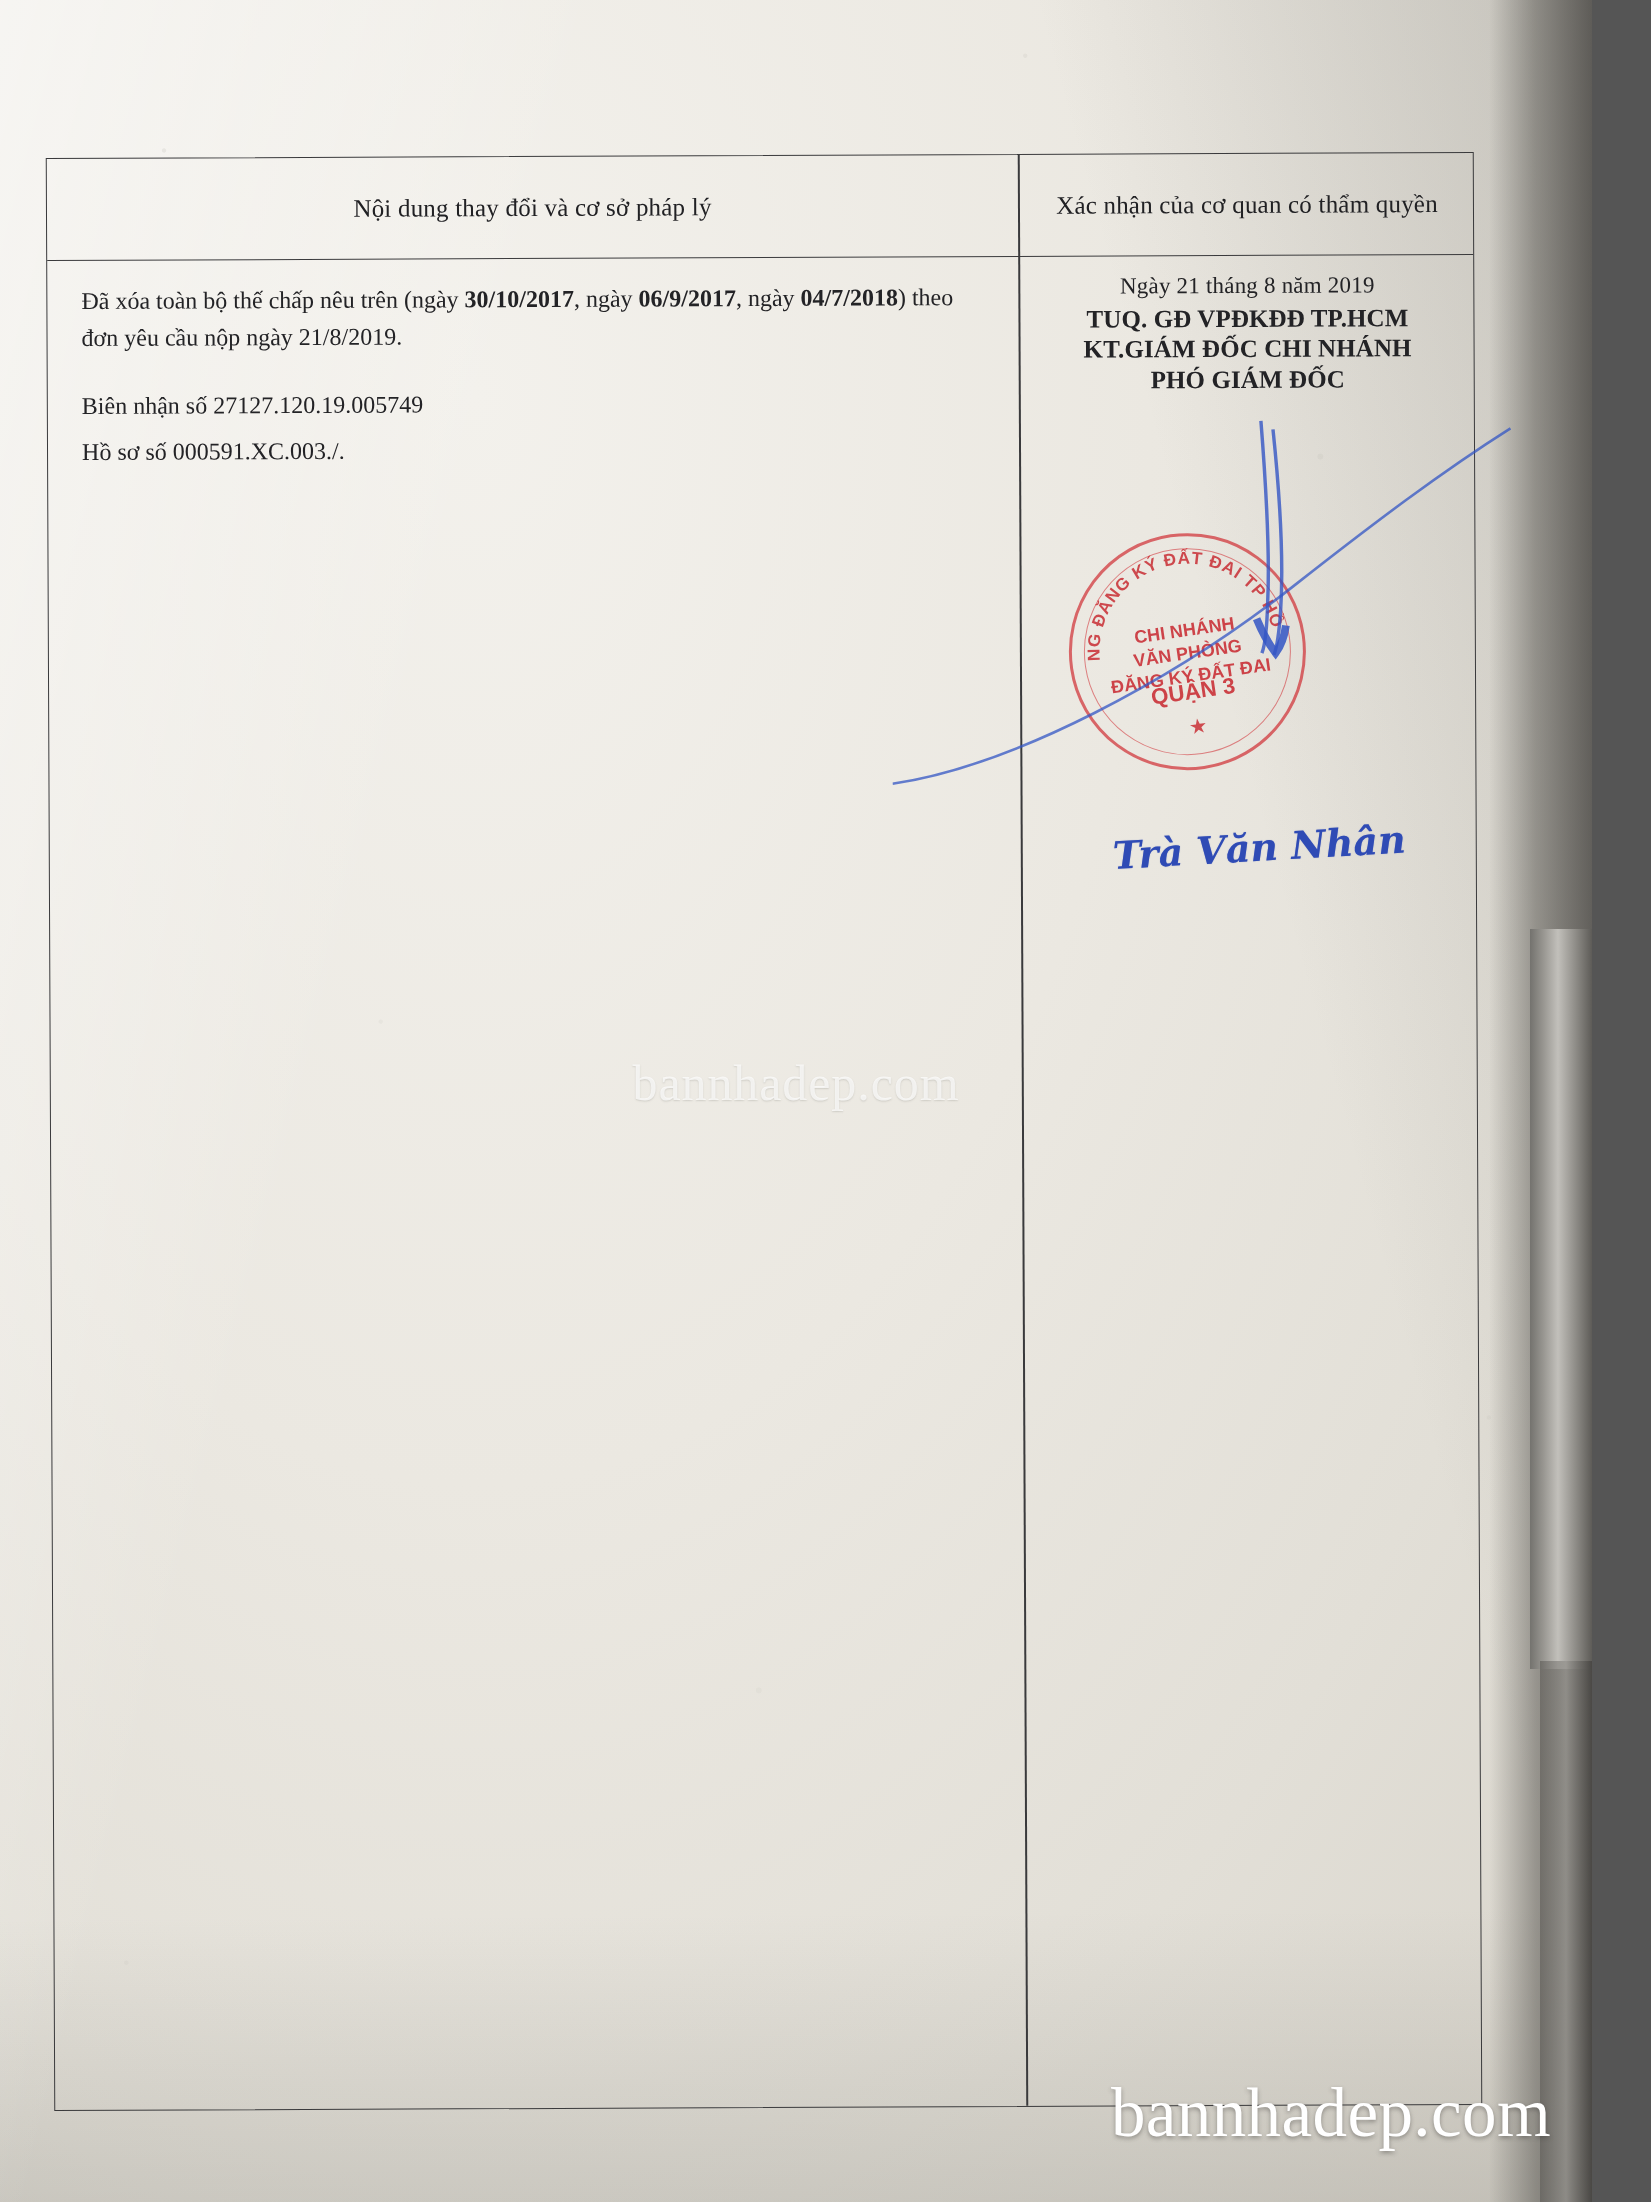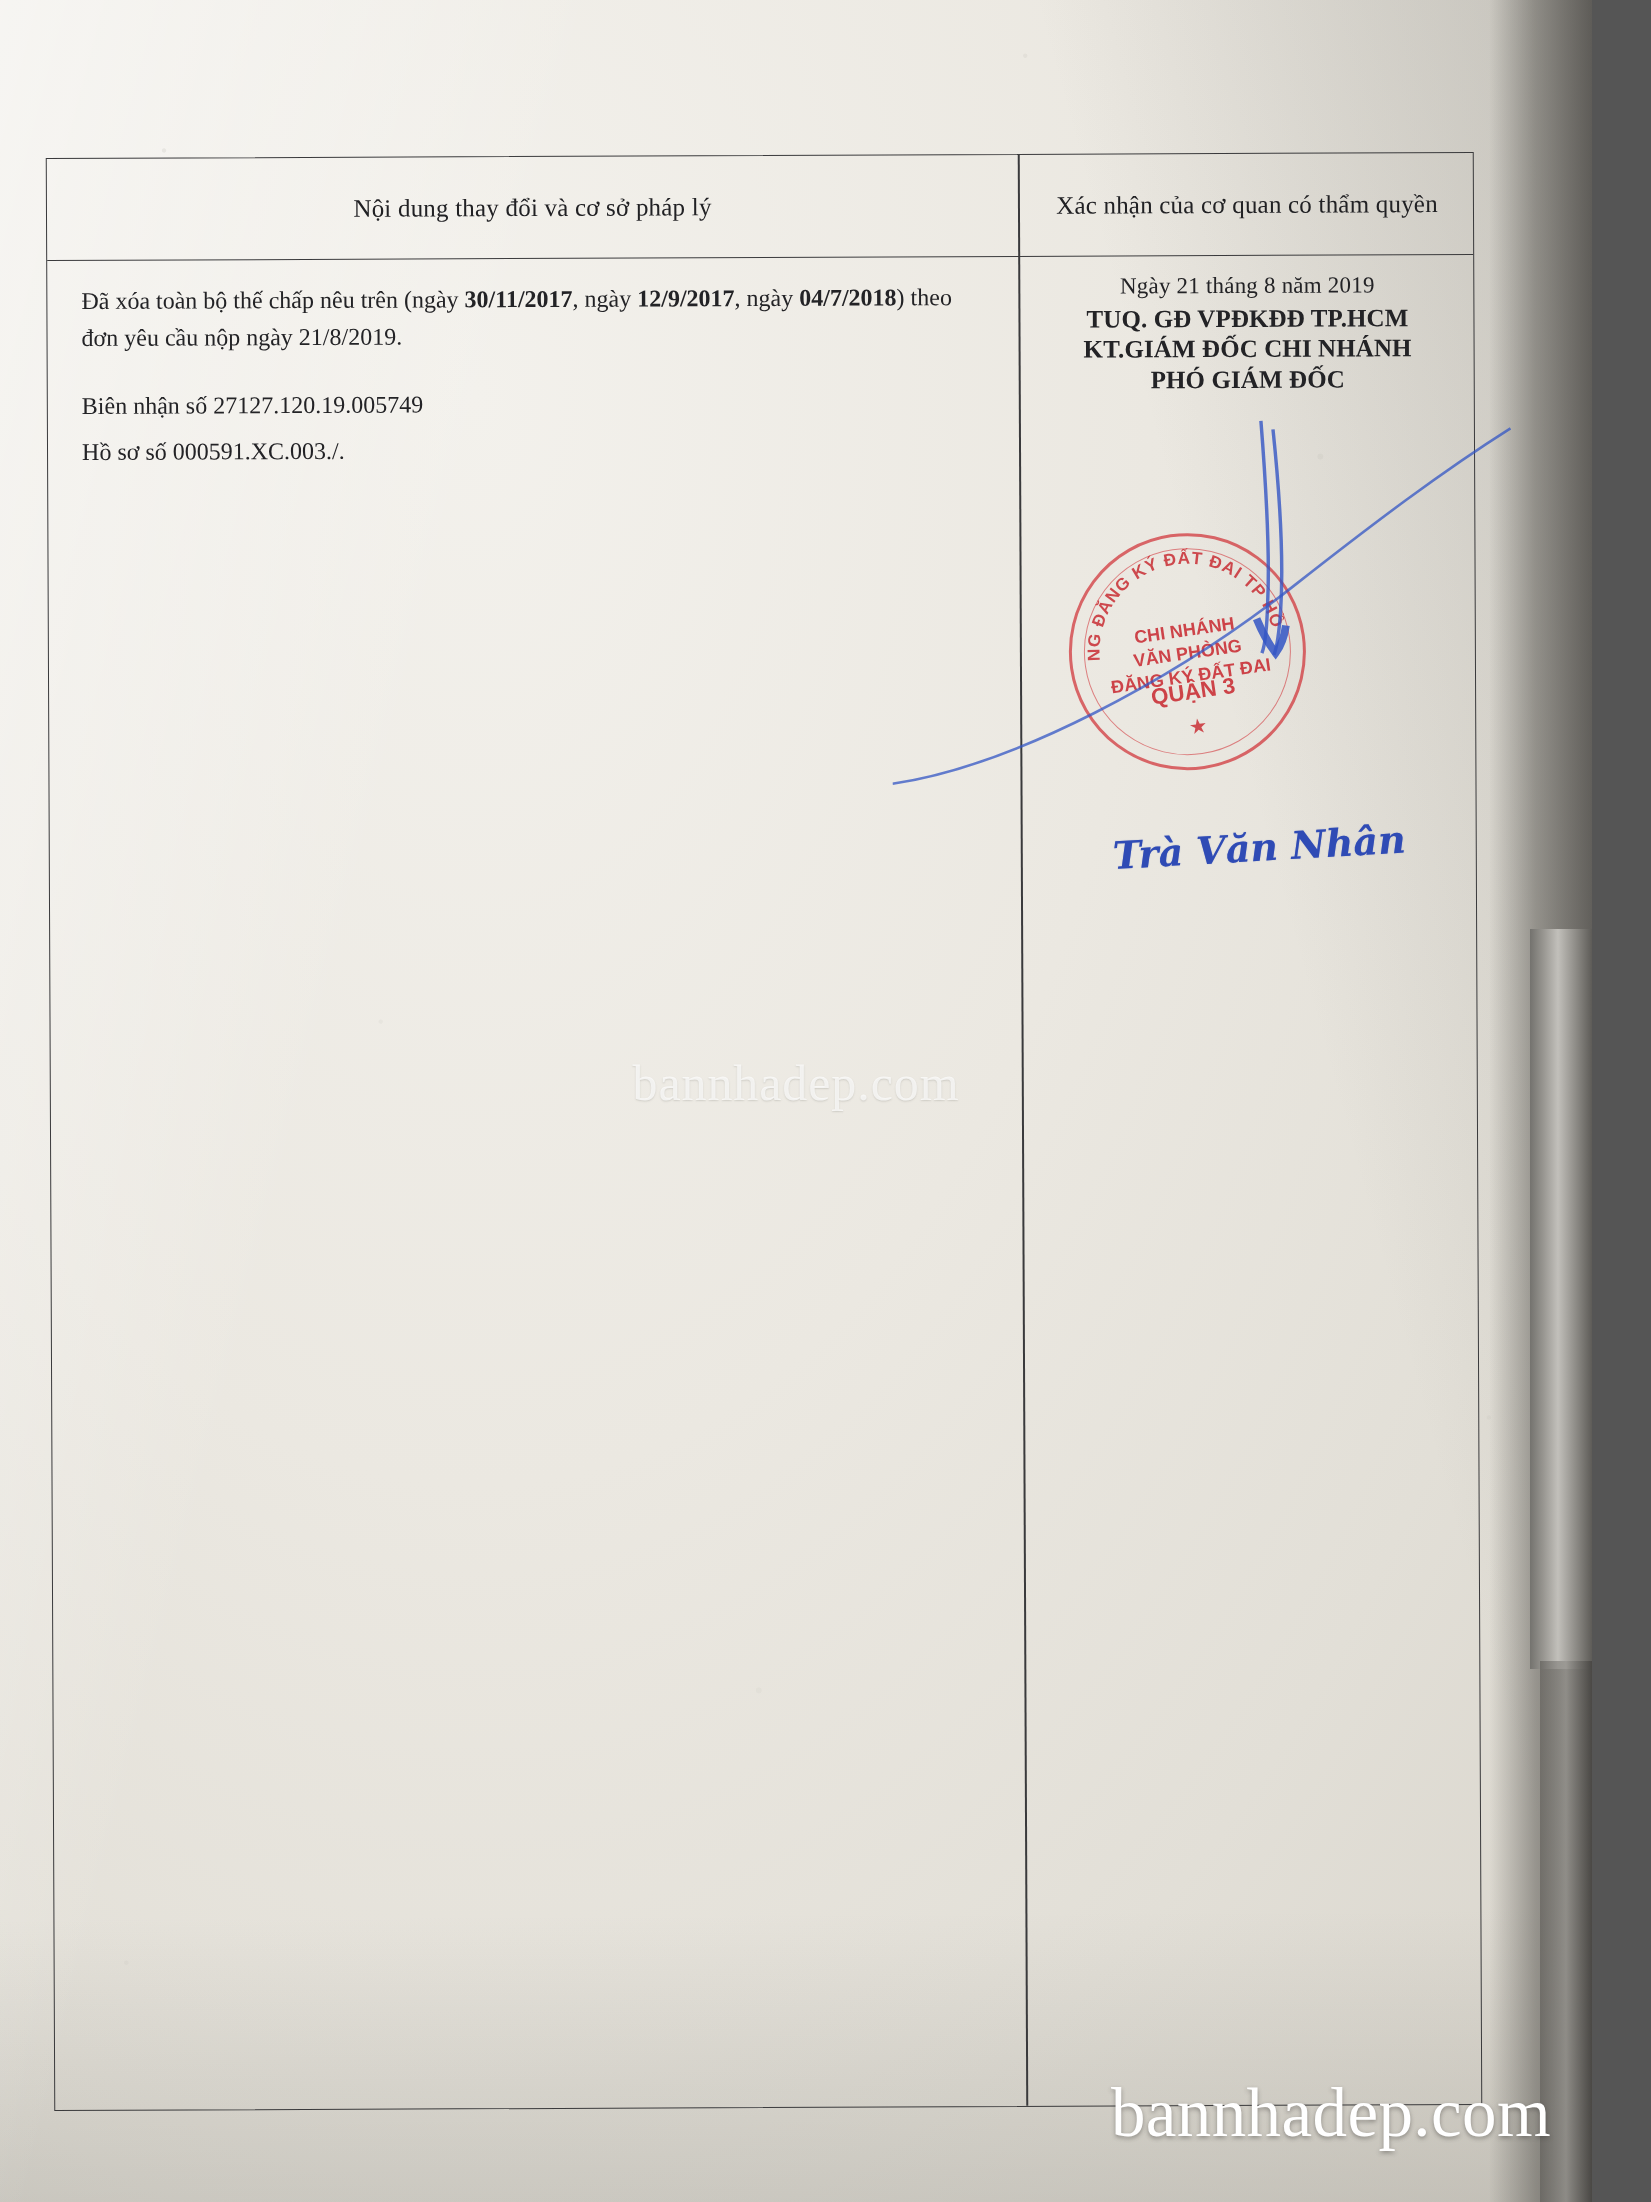--- a/index.html
+++ b/index.html
@@ -282,21 +282,21 @@
   <div class="table">
 
     <div class="hdr-row">
       <div class="col-left-head">Nội dung thay đổi và cơ sở pháp lý</div>
       <div class="col-right-head">Xác nhận của cơ quan có thẩm quyền</div>
     </div>
     <div class="vline"></div>
 
     <div class="body-left">
       <p>
-        <span>Đã xóa toàn bộ thế chấp nêu trên (ngày </span><span class="b">30/11/2017</span><span>, ngày </span><span class="b">12/9/2017</span><span>, ngày </span><span class="b">04/7/2018</span><span>) theo đơn yêu cầu nộp ngày 21/8/2019.</span>
+        <span>Đã xóa toàn bộ thế chấp nêu trên (ngày </span><span class="b">30/10/2017</span><span>, ngày </span><span class="b">06/9/2017</span><span>, ngày </span><span class="b">04/7/2018</span><span>) theo đơn yêu cầu nộp ngày 21/8/2019.</span>
       </p>
       <div class="gap"></div>
       <p>Biên nhận số 27127.120.19.005749</p>
       <p>Hồ sơ số 000591.XC.003./.</p>
     </div>
 
     <div class="body-right">
       <div class="date-line">Ngày 21 tháng 8 năm 2019</div>
       <div class="auth">
         <div>TUQ. GĐ VPĐKĐĐ TP.HCM</div>

